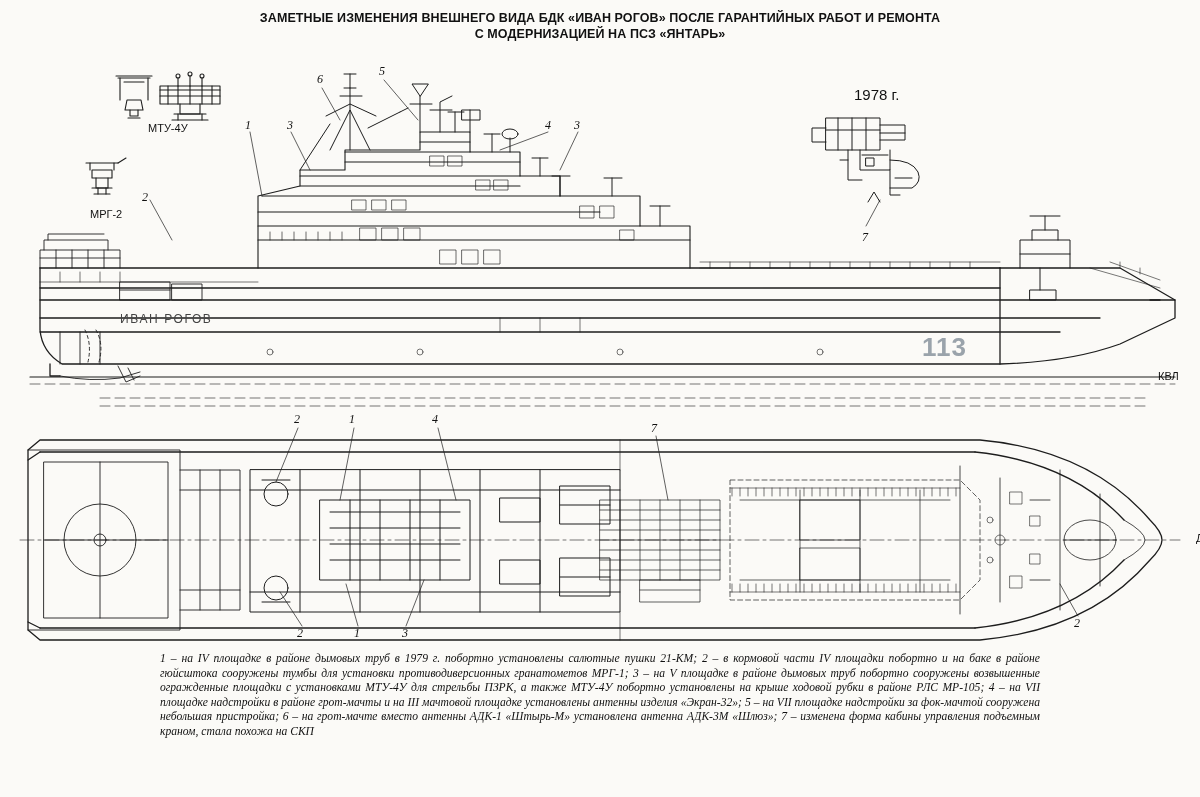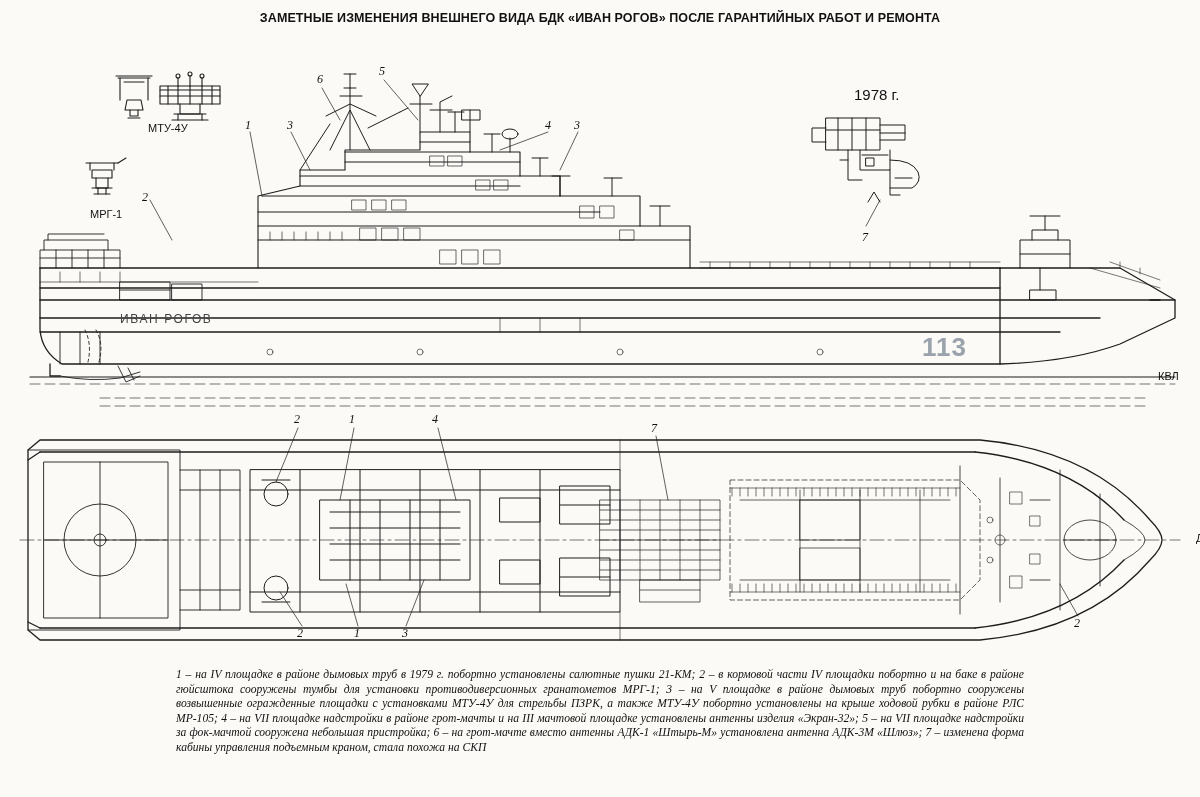--- a/index.html
+++ b/index.html
@@ -93,29 +93,30 @@
     left: 160px;
     top: 652px;
     width: 880px;
     font-family: "Liberation Serif", serif;
     font-style: italic;
     font-size: 11.6px;
     line-height: 14.6px;
     color: #111;
     text-align: justify;
   }
-  .footnotes p { margin: 16px; }
+  .footnotes p { margin: 0; }
 </style>
 </head>
 <body>
 
 <div id="page">
 
   <div class="title-block">
     <div>ЗАМЕТНЫЕ ИЗМЕНЕНИЯ ВНЕШНЕГО ВИДА БДК «ИВАН РОГОВ» ПОСЛЕ ГАРАНТИЙНЫХ РАБОТ И РЕМОНТА</div>
+    <div class="title-line2">С МОДЕРНИЗАЦИЕЙ НА ПСЗ «ЯНТАРЬ»</div>
   </div>
 
   <svg class="canvas" viewBox="0 0 1200 797">
     <g fill="none" stroke="#1d1d1d" stroke-width="1" stroke-linejoin="round" stroke-linecap="round">
 
       <g stroke-width="1.1">
         <path d="M118 78 L150 78"></path>
         <path d="M120 78 L120 100"></path>
         <path d="M148 78 L148 100"></path>
         <path d="M124 82 L144 82"></path>
@@ -403,21 +404,21 @@
 
         <path d="M302 626 L280 592"></path>
         <path d="M358 626 L346 584"></path>
         <path d="M406 626 L424 580"></path>
         <path d="M1078 616 L1060 584"></path>
       </g>
     </g>
   </svg>
 
   <div class="lbl" style="left:140px; top:122px;margin-left:8px;">МТУ-4У</div>
-  <div class="lbl" style="left:90px; top:208px;">МРГ-1</div>
+  <div class="lbl" style="left:90px; top:208px;">МРГ-2</div>
   <div class="lbl-big" style="left:846px; top:86px;margin-left:8px;">1978 г.</div>
 
   <div class="ship-name" style="left:120px; top:312px;">ИВАН РОГОВ</div>
   <div class="hull-number" style="left:922px; top:332px;">113</div>
   <div class="lbl-small" style="left:1158px; top:370px;">КВЛ</div>
   <div class="lbl-small" style="left:1176px; top:532px;margin-left:20px;">ДП</div>
 
   <div class="lbl-num" style="left:245px; top:118px;">1</div>
   <div class="lbl-num" style="left:287px; top:118px;">3</div>
   <div class="lbl-num" style="left:317px; top:72px;">6</div>

